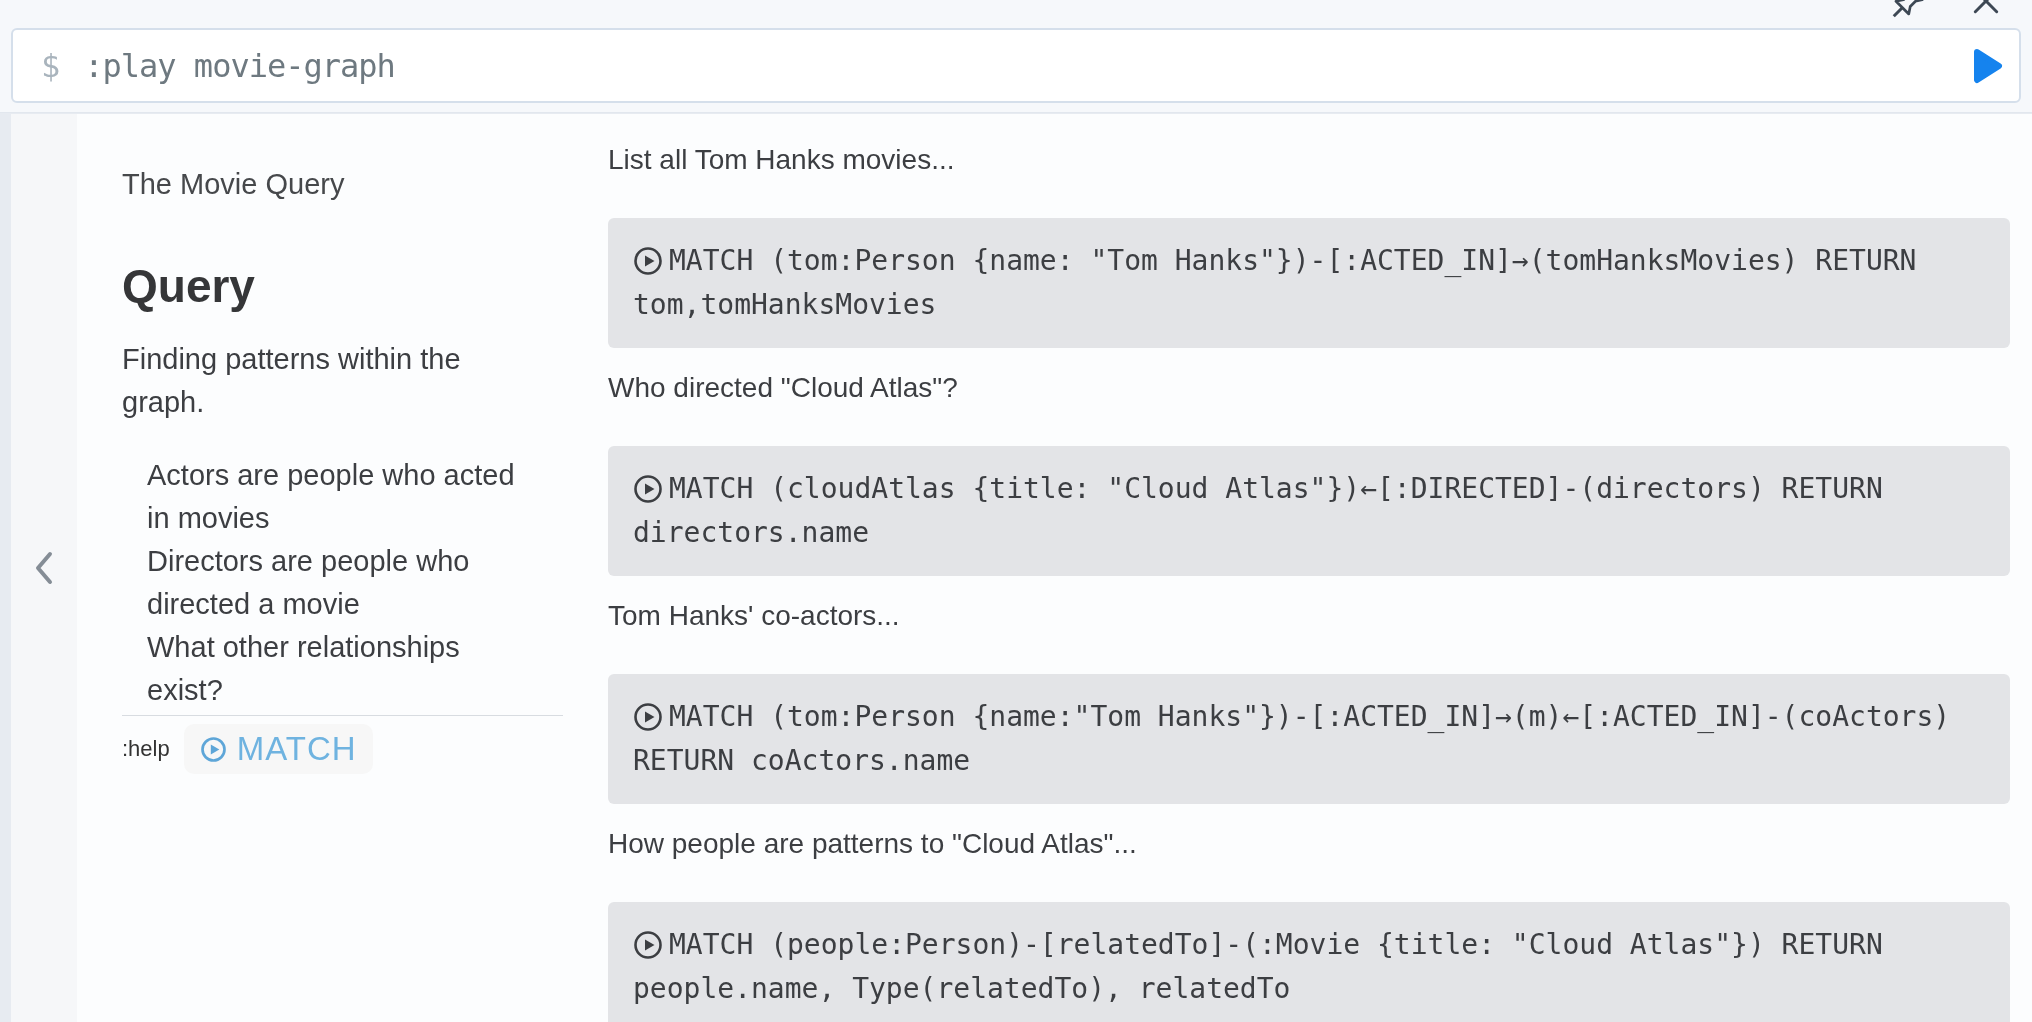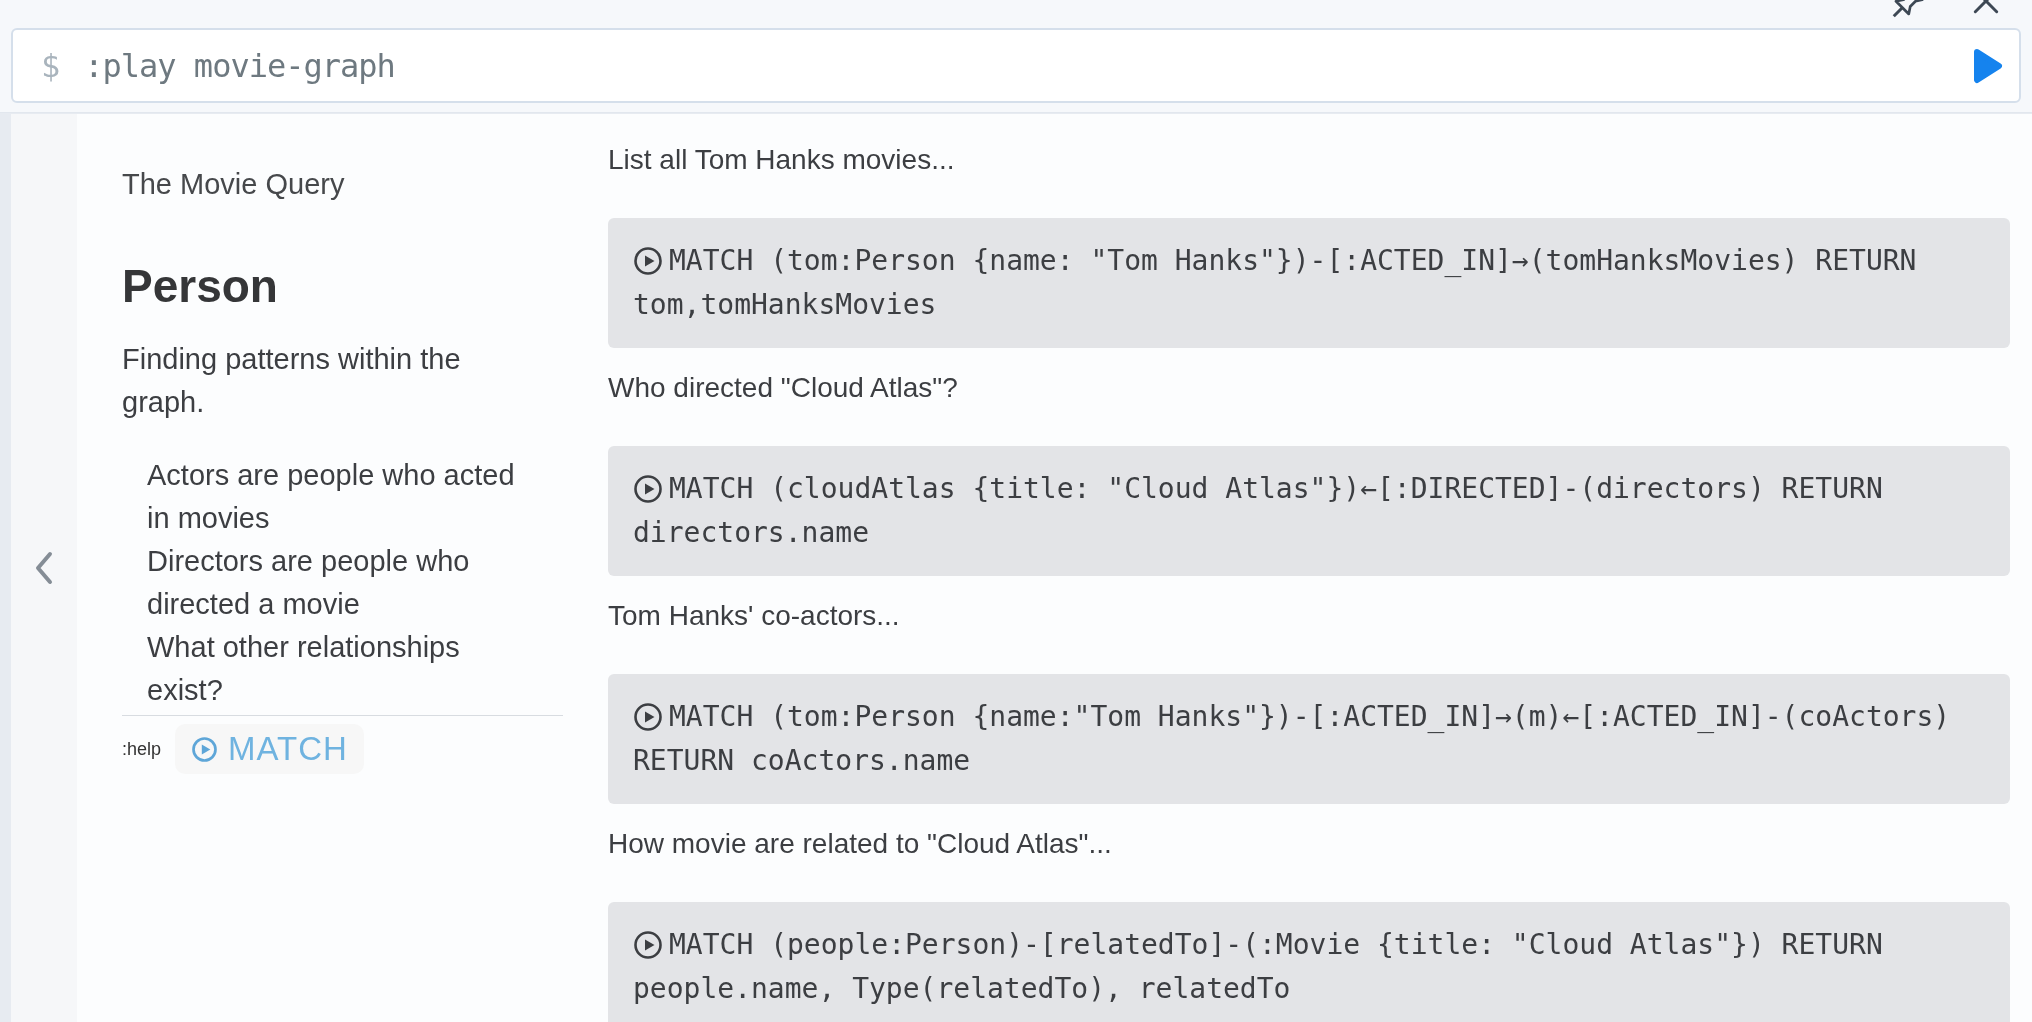--- a/index.html
+++ b/index.html
@@ -58,21 +58,21 @@
     padding:52px 0 0 45px;
   }
   .guide-title { font-size:29px; color:#46484b; line-height:36px; }
   .guide-heading { font-size:46px; font-weight:600; color:#353638; line-height:56px; margin-top:56px; font-family:"Liberation Sans", sans-serif; }
   .guide-desc { font-size:29px; line-height:43px; margin-top:24px; }
   .pre { white-space:pre-line; }
   .guide-list { list-style:none; margin-top:30px; padding-left:25px; }
   .guide-list li { font-size:29px; line-height:43px; }
   .divider { height:1px; background:#d8dce1; width:441px; margin-top:3px; }
   .sidebar-footer { margin-top:8px; display:flex; align-items:center; }
-  .help-label { font-size:18px; color:#333; }
+  .help-label { font-size:22px; color:#333; }
   .match-pill {
     display:inline-flex; align-items:center; gap:10px;
     background:#f7f7f7; border-radius:10px;
     padding:6px 16px; margin-left:14px;
     cursor:pointer; text-decoration:none;
   }
   .match-label { font-size:33px; color:#6fb3e0; letter-spacing:1px; }
 
   
   .content {
@@ -126,21 +126,21 @@
   <main class="guide-card">
 
     <button class="carousel-prev">
       <svg width="26" height="44" viewBox="0 0 26 44" fill="none" stroke="#858d96" stroke-width="4" stroke-linecap="round" stroke-linejoin="round">
         <polyline points="19,8 7,22 19,36"></polyline>
       </svg>
     </button>
 
     <aside class="sidebar">
       <div class="guide-title">The Movie Query</div>
-      <h1 class="guide-heading">Person</h1>
+      <h1 class="guide-heading">Query</h1>
       <p class="guide-desc pre">Finding patterns within the
 graph.</p>
       <ul class="guide-list">
         <li class="pre">Actors are people who acted
 in movies</li>
         <li class="pre">Directors are people who
 directed a movie</li>
         <li class="pre">What other relationships
 exist?</li>
       </ul>
@@ -175,21 +175,21 @@
             </svg></span><span class="code pre">MATCH (cloudAtlas {title: "Cloud Atlas"})←[:DIRECTED]-(directors) RETURN
 directors.name</span></figure>
 
       <p class="caption">Tom Hanks' co-actors...</p>
       <figure class="code-block"><span class="play-circle dark"><svg width="30" height="30" viewBox="0 0 30 30">
               <circle cx="15" cy="15" r="12.5" fill="none" stroke="currentColor" stroke-width="2.6"></circle>
               <polygon points="12,9.5 21.5,15 12,20.5" fill="currentColor"></polygon>
             </svg></span><span class="code pre">MATCH (tom:Person {name:"Tom Hanks"})-[:ACTED_IN]→(m)←[:ACTED_IN]-(coActors)
 RETURN coActors.name</span></figure>
 
-      <p class="caption">How movie are related to "Cloud Atlas"...</p>
+      <p class="caption">How people are patterns to "Cloud Atlas"...</p>
       <figure class="code-block"><span class="play-circle dark"><svg width="30" height="30" viewBox="0 0 30 30">
               <circle cx="15" cy="15" r="12.5" fill="none" stroke="currentColor" stroke-width="2.6"></circle>
               <polygon points="12,9.5 21.5,15 12,20.5" fill="currentColor"></polygon>
             </svg></span><span class="code pre">MATCH (people:Person)-[relatedTo]-(:Movie {title: "Cloud Atlas"}) RETURN
 people.name, Type(relatedTo), relatedTo</span></figure>
 
     </section>
   </main>
 </div>
 

